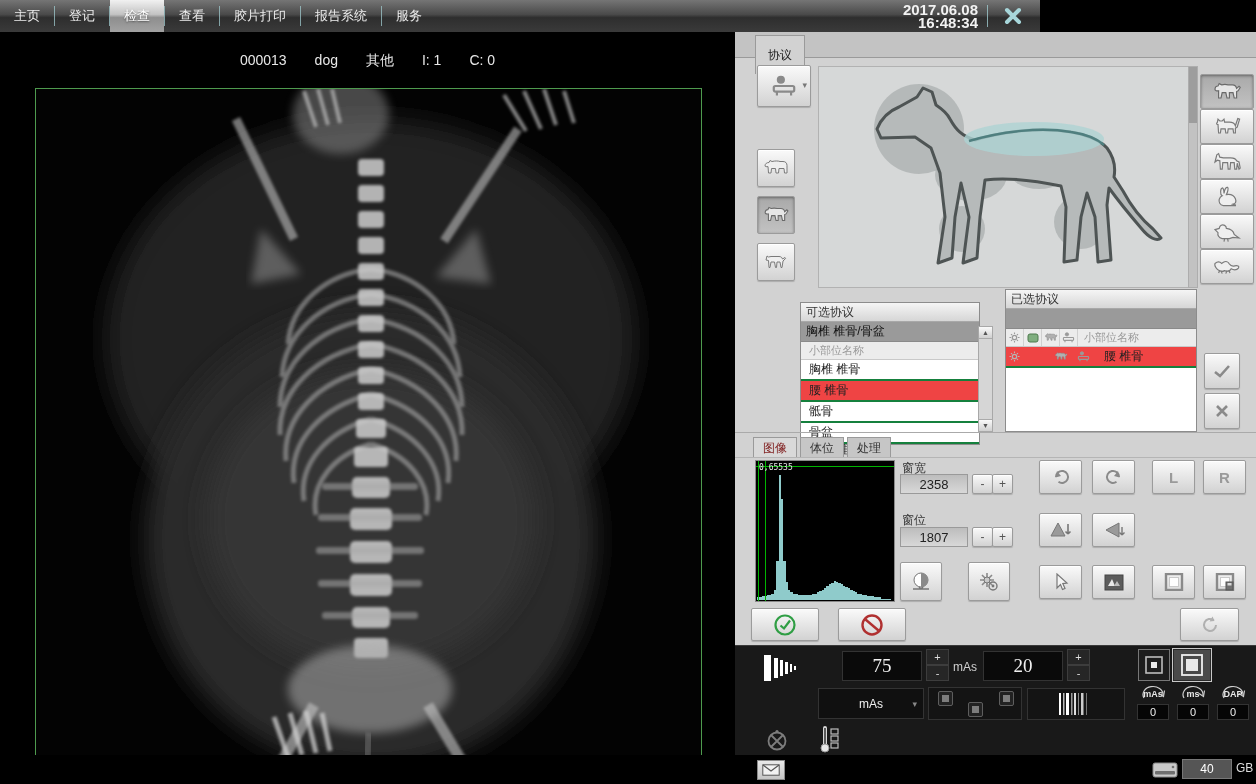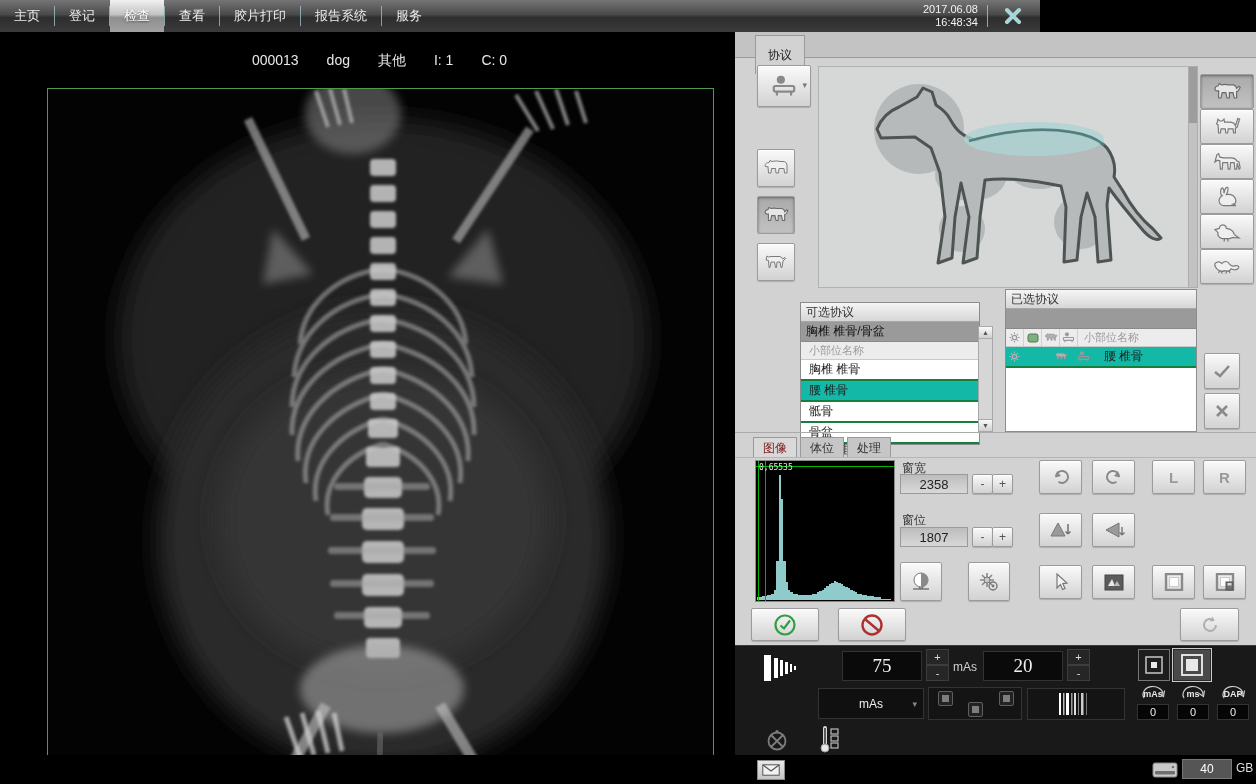--- a/index.html
+++ b/index.html
@@ -8,25 +8,25 @@
   .abs{position:absolute;}
   
   .topbar{left:0;top:0;width:1040px;height:32px;
     background:linear-gradient(180deg,#757575,#4a4a4a 45%,#2e2e2e 55%,#3a3a3a);
     display:flex;align-items:stretch;}
   .menu{display:flex;align-items:stretch;}
   .menu-item{padding:0 14px;display:flex;align-items:center;color:#ececec;font-size:13px;cursor:default;}
   .menu-item.active{background:linear-gradient(180deg,#f1f1f1,#c3c3c3 45%,#8e8e8e 55%,#a2a2a2);
     color:#fff;text-shadow:0 1px 2px rgba(0,0,0,.55);}
   .menu-sep{width:1px;height:20px;margin:6px 0;background:#9fc9cd;opacity:.75;align-self:center;}
-  .clock{position:absolute;right:62px;top:3px;text-align:right;color:#f2f2f2;font-size:11px;line-height:13px;}
+  .clock{position:absolute;right:62px;top:3px;text-align:right;color:#f2f2f2;font-size:15px;line-height:13px;font-weight:bold;}
   .close-sep{position:absolute;right:52px;top:5px;width:1px;height:22px;background:#9fc9cd;opacity:.8;}
   .close-btn{position:absolute;right:12px;top:4px;width:30px;height:24px;display:flex;align-items:center;justify-content:center;}
   
-  .viewer{left:12px;top:32px;width:735px;height:752px;background:#000;padding-left:44px;}
+  .viewer{left:0;top:32px;width:735px;height:752px;background:#000;padding-left:44px;}
   .v-header{position:absolute;left:0;top:20px;width:735px;display:flex;justify-content:center;gap:28px;
     color:#e8e8e8;font-size:14px;}
   .xray{position:absolute;left:35px;top:56px;width:665px;height:671px;border:1px solid #4e9a4e;background:#020202;}
   
   .panel{left:735px;top:32px;width:521px;height:613px;background:#d2d2d2;}
   .tabstrip{position:absolute;left:0;top:0;width:521px;height:25px;background:#c3c3c3;border-bottom:1px solid #9a9a9a;}
   .ptab{position:absolute;left:20px;top:3px;height:22px;padding:8px 12px;background:#d2d2d2;
     border:1px solid #9a9a9a;border-bottom:none;display:flex;align-items:center;font-size:12px;color:#222;}
   .diagram{position:absolute;left:83px;top:34px;width:378px;height:220px;background:#d6d8d8;border:1px solid #b2b2b2;}
   .vscroll{position:absolute;left:453px;top:34px;width:8px;height:220px;background:#c2c2c2;border:1px solid #adadad;}
@@ -34,21 +34,21 @@
   .sq-btn{width:36px;height:36px;}
   .animal-btn{width:52px;height:33px;}
   
   .plist{position:absolute;width:178px;background:#fff;border:1px solid #8c8c8c;font-size:12px;color:#222;}
   .plist .title{height:18px;line-height:18px;padding-left:5px;background:linear-gradient(#f5f5f5,#d6d6d6);
     border-bottom:1px solid #a8a8a8;color:#333;}
   .plist .group{height:19px;line-height:19px;padding-left:5px;background:#9a9a9a;border-bottom:1px solid #8a8a8a;color:#111;}
   .plist .colhdr{height:17px;line-height:17px;padding-left:8px;background:#ececec;color:#999;
     font-size:11px;border-bottom:1px solid #c9c9c9;display:flex;align-items:center;}
   .plist .row{height:19px;line-height:19px;padding-left:8px;border-bottom:2px solid #15803d;display:flex;align-items:center;gap:6px;}
-  .plist .row.active{background:#14b8a6;font-family:Liberation Serif, serif;}
+  .plist .row.active{background:#ef4444;}
   .lscroll{position:absolute;width:13px;background:#d6d6d6;border:1px solid #a8a8a8;}
   .lscroll .ar{height:11px;display:flex;align-items:center;justify-content:center;font-size:7px;color:#555;
     background:linear-gradient(#fafafa,#d0d0d0);border-bottom:1px solid #aaa;}
   .lscroll .ar.b{position:absolute;bottom:0;width:100%;border-top:1px solid #aaa;border-bottom:none;}
   .icell{width:17px;height:100%;display:flex;align-items:center;justify-content:center;border-right:1px solid #d0d0d0;}
   
   .itab{height:20px;padding:0 9px;display:flex;align-items:center;font-size:12px;color:#333;
     background:#c6c6c6;border:1px solid #9a9a9a;border-bottom:none;margin-right:3px;}
   .itab.active{background:#d9d9d9;color:#7f1d1d;}
   .hist{position:absolute;left:20px;top:428px;width:138px;height:140px;background:#000;border:1px solid #8a8a8a;}

